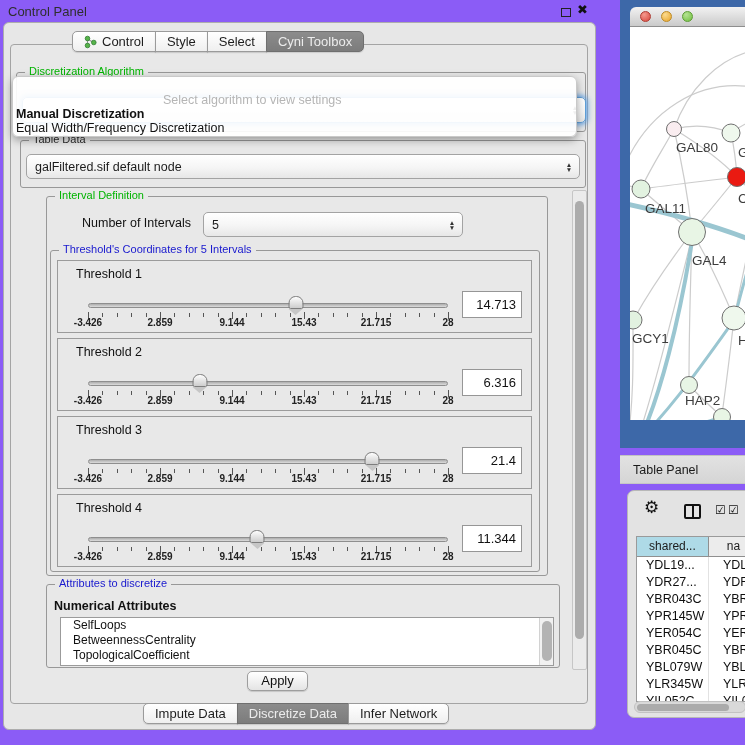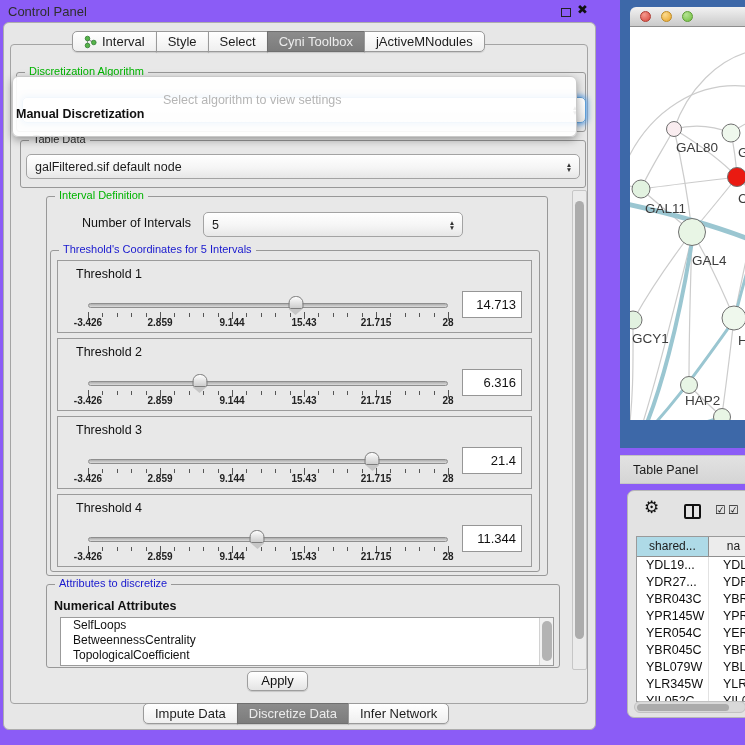--- a/index.html
+++ b/index.html
@@ -160,50 +160,48 @@
     <div class="inner-panel"></div>
 
     <nav class="segbar" style="left:72px;top:31px;">
       <div class="seg">
         <svg class="net-ico" width="13" height="14" viewBox="0 0 13 14">
           <path d="M3.5 4 L3.5 10 M3.5 4 L9.5 7.5" stroke="#9a9a9a" stroke-width="1.2" fill="none"></path>
           <circle cx="3.5" cy="3.5" r="2.3" fill="#57B349" stroke="#2E7D32" stroke-width="0.8"></circle>
           <circle cx="3.5" cy="10.5" r="2.3" fill="#57B349" stroke="#2E7D32" stroke-width="0.8"></circle>
           <circle cx="9.8" cy="7.5" r="2.3" fill="#57B349" stroke="#2E7D32" stroke-width="0.8"></circle>
         </svg>
-        <span>Interval</span>
+        <span>Control</span>
       </div>
       <div class="seg">
           <span>Style</span>
         </div>
       <div class="seg">
           <span>Select</span>
         </div>
       <div class="seg selected">
           <span>Cyni Toolbox</span>
-        </div>
-      <div class="seg">
-          <span>jActiveMNodules</span>
         </div>
     </nav>
 
     <div class="group" style="left:16px;top:72px;width:570px;height:60px;">
       <span class="gtitle green">Discretization Algorithm</span>
     </div>
     <div class="combo focused" style="left:22px;top:97px;width:564px;height:26px;">
       <span class="combo-text"></span>
       <span class="stepper">
           <span>▲</span>
           <span>▼</span>
         </span>
     </div>
 
     <div class="popup">
       <div class="pp-placeholder">Select algorithm to view settings</div>
       <div class="pp-opt bold" style="top:30px;">Manual Discretization</div>
+      <div class="pp-opt" style="top:44px;">Equal Width/Frequency Discretization</div>
     </div>
 
     <div class="group" style="left:20px;top:140px;width:566px;height:48px;">
       <span class="gtitle dark">Table Data</span>
     </div>
     <div class="combo" style="left:26px;top:154px;width:554px;height:25px;">
       <span class="combo-text">galFiltered.sif default node</span>
       <span class="stepper">
           <span>▲</span>
           <span>▼</span>

